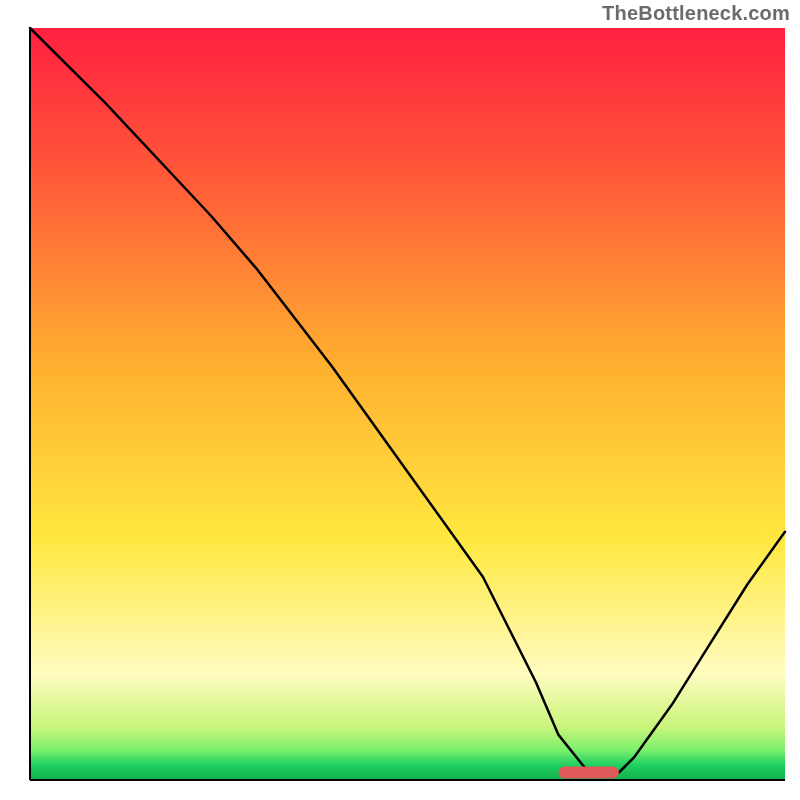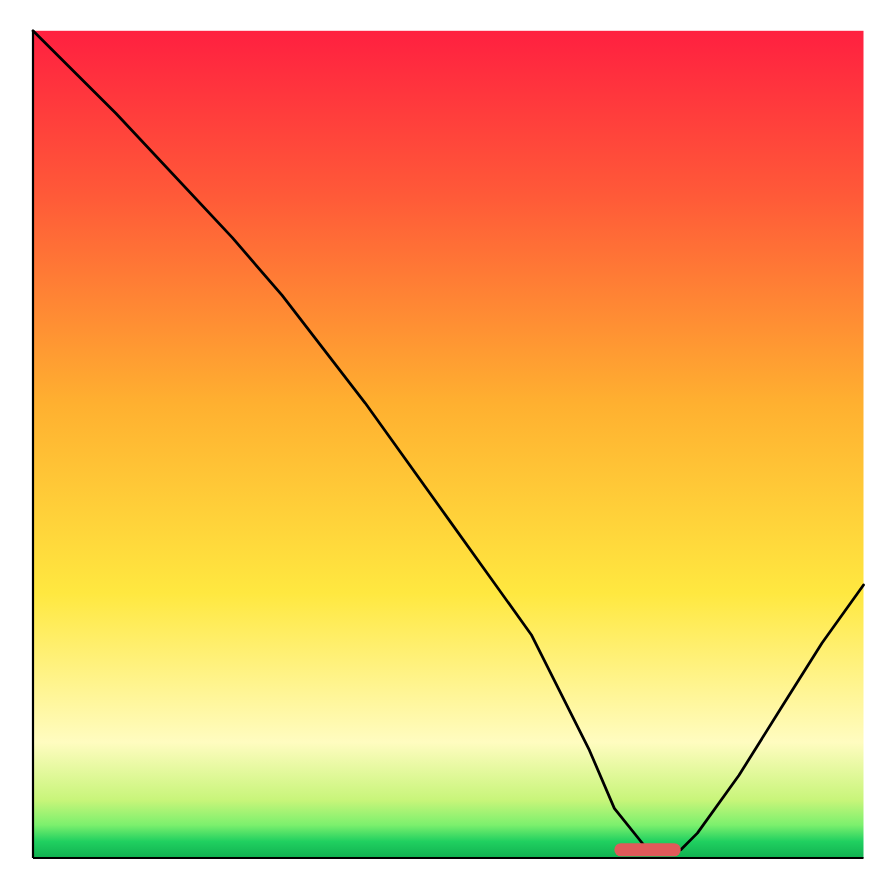--- a/index.html
+++ b/index.html
@@ -32,20 +32,21 @@
     font-weight: 600;
     color: #6b6b6b;
     letter-spacing: 0.2px;
     z-index: 10;
   }
 </style>
 </head>
 <body>
 
 <div class="chart-container">
+  <div class="watermark">TheBottleneck.com</div>
 
   <svg class="chart" viewBox="0 0 800 800" preserveAspectRatio="none">
     <defs>
       <linearGradient id="bg-grad" x1="0" y1="0" x2="0" y2="1">
         <stop id="g0" offset="0%" stop-color="#ff2040"></stop>
         <stop id="g1" offset="20%" stop-color="#ff5a38"></stop>
         <stop id="g2" offset="45%" stop-color="#ffb030"></stop>
         <stop id="g3" offset="68%" stop-color="#ffe840"></stop>
         <stop id="g4" offset="86%" stop-color="#fffcc0"></stop>
         <stop id="g5" offset="93%" stop-color="#c8f57a"></stop>

